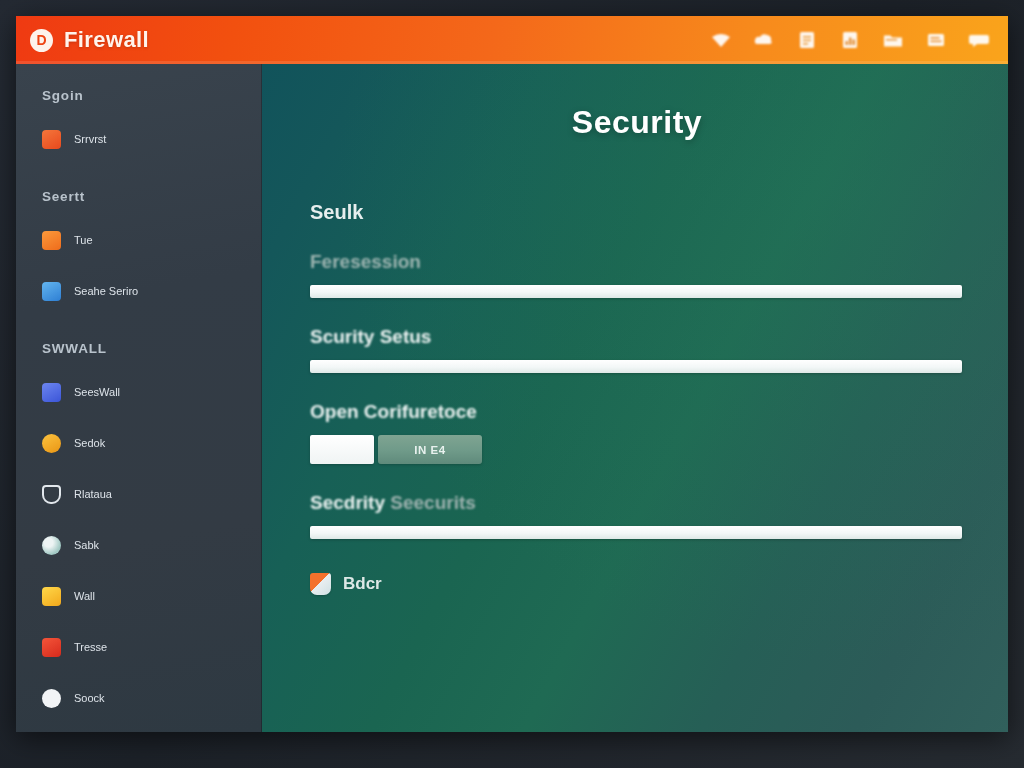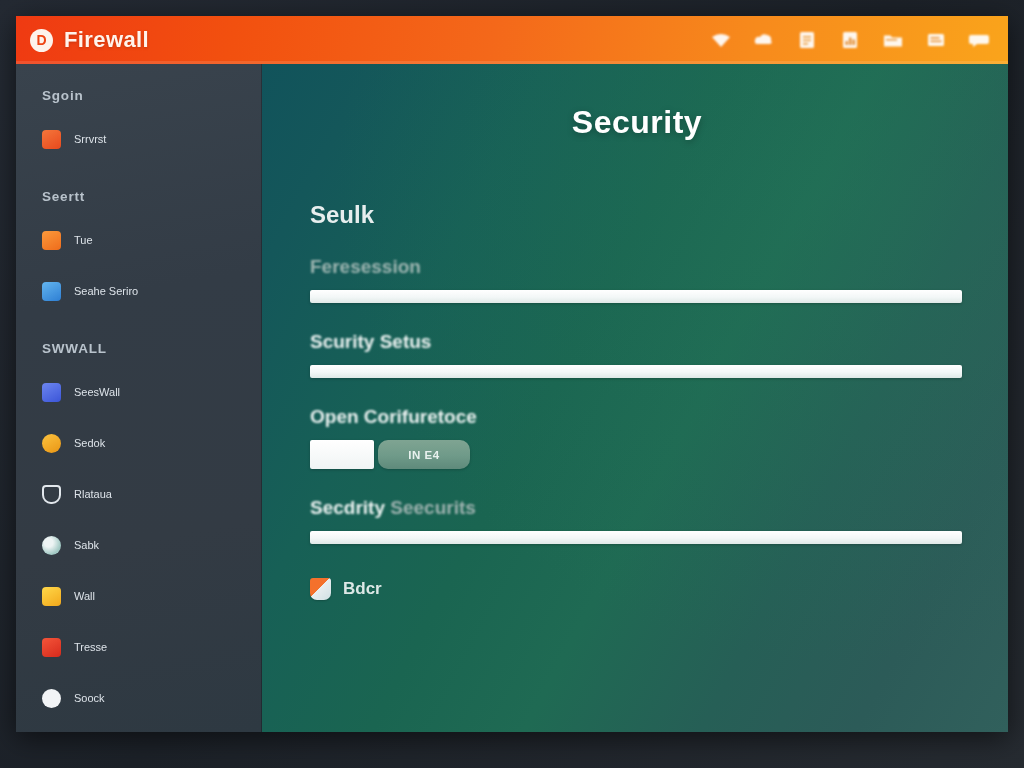--- a/index.html
+++ b/index.html
@@ -182,21 +182,21 @@
     letter-spacing: .5px;
     margin-bottom: 60px;
     text-shadow: 0 2px 7px rgba(0,0,0,.28);
     filter: blur(.5px);
     position: relative;
     text-align: center;
   }
 
   .section-title {
     color: #e7eeee;
-    font-size: 24px;
+    font-size: 20px;
     font-weight: bold;
     margin-bottom: 27px;
     filter: blur(.7px);
     position: relative;
   }
 
   .field { position: relative; margin-bottom: 28px; }
 
   .field-label {
     color: #9fb6b2;
@@ -226,23 +226,23 @@
     filter: blur(.55px);
   }
   .control-input {
     width: 64px;
     height: 29px;
     background: linear-gradient(180deg,#ffffff,#f0f4f4);
     border-radius: 2px;
     box-shadow: 0 1px 3px rgba(0,0,0,.22);
   }
   .control-button {
-    width: 92px;
+    width: 104px;
     height: 29px;
-    border-radius: 10px;
+    border-radius: 3px;
     background: linear-gradient(180deg,#7fa492 0%,#6f9a89 55%,#5f8a7b 100%);
     display: flex;
     align-items: center;
     justify-content: center;
     color: #e8f1ee;
     font-size: 11.5px;
     font-weight: bold;
     letter-spacing: .5px;
     box-shadow: 0 1px 3px rgba(0,0,0,.2);
   }

